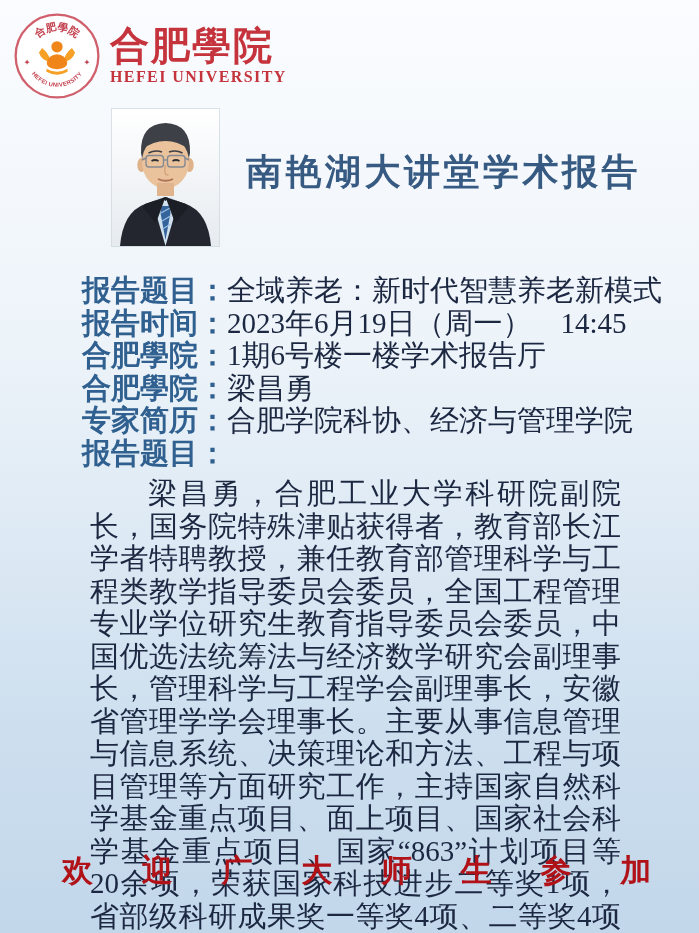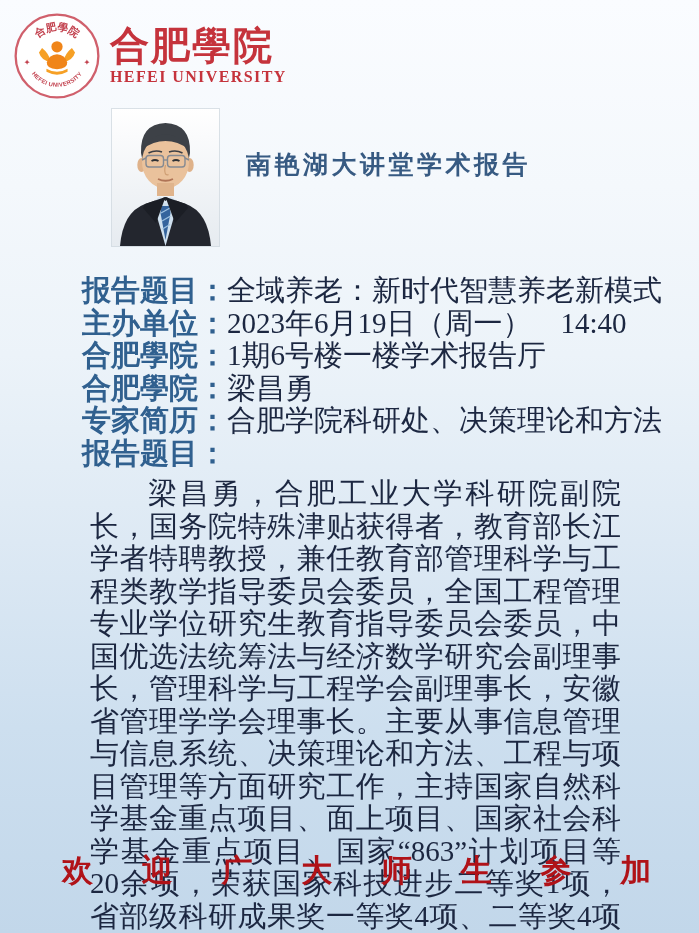--- a/index.html
+++ b/index.html
@@ -11,21 +11,21 @@
   
   .logo-row{position:absolute;left:13px;top:12px;display:flex;align-items:center;gap:9px;}
   .seal{width:88px;height:88px;display:block;}
   .logo-text{display:flex;flex-direction:column;}
   .logo-cn{font-size:39px;line-height:1.05;font-weight:bold;color:#c5333c;letter-spacing:2px;}
   .logo-en{font-size:16px;font-weight:bold;color:#c5333c;letter-spacing:1.4px;margin-top:2px;}
   
   .photo{position:absolute;left:112px;top:109px;width:107px;height:137px;box-shadow:0 0 0 1px rgba(90,110,130,.18);}
   .photo svg{display:block;width:100%;height:100%;}
   
-  .title{position:absolute;left:246px;top:148px;margin:0;font-size:25px;font-weight:bold;
+  .title{position:absolute;left:246px;top:148px;margin:0;font-size:36px;font-weight:bold;
          color:#375a82;letter-spacing:3.5px;white-space:nowrap;}
   
   .content{position:absolute;left:82px;top:274px;width:547px;font-size:29px;line-height:32.5px;color:#1c2741;}
   .info-row{white-space:nowrap;}
   .lbl{color:#30608f;font-weight:bold;}
   .val{color:#1c2741;}
   .bio{margin:8px;text-indent:2em;text-align:justify;color:#1c2741;}
   
   .welcome{position:absolute;left:16px;right:0;top:850px;margin:0;text-align:center;
            font-size:31px;font-weight:bold;color:#b01218;word-spacing:37px;letter-spacing:2px;}
@@ -104,30 +104,30 @@
     </svg>
   </figure>
 
   <h1 class="title">南艳湖大讲堂学术报告</h1>
 
   <section class="content">
     <div class="info-row">
       <span class="lbl">报告题目：</span><span class="val">全域养老：新时代智慧养老新模式</span>
     </div>
     <div class="info-row">
-      <span class="lbl">主办单位：</span><span class="val">2023年6月19日（周一）　14:40</span>
+      <span class="lbl">报告时间：</span><span class="val">2023年6月19日（周一）　14:45</span>
     </div>
     <div class="info-row">
       <span class="lbl">合肥學院：</span><span class="val">1期6号楼一楼学术报告厅</span>
     </div>
     <div class="info-row">
       <span class="lbl">合肥學院：</span><span class="val">梁昌勇</span>
     </div>
     <div class="info-row">
-      <span class="lbl">专家简历：</span><span class="val">合肥学院科研处、决策理论和方法</span>
+      <span class="lbl">专家简历：</span><span class="val">合肥学院科协、经济与管理学院</span>
     </div>
     <div class="info-row">
       <span class="lbl">报告题目：</span><span class="val"></span>
     </div>
     <p class="bio">梁昌勇，合肥工业大学科研院副院长，国务院特殊津贴获得者，教育部长江学者特聘教授，兼任教育部管理科学与工程类教学指导委员会委员，全国工程管理专业学位研究生教育指导委员会委员，中国优选法统筹法与经济数学研究会副理事长，管理科学与工程学会副理事长，安徽省管理学学会理事长。主要从事信息管理与信息系统、决策理论和方法、工程与项目管理等方面研究工作，主持国家自然科学基金重点项目、面上项目、国家社会科学基金重点项目、国家“863”计划项目等20余项，荣获国家科技进步二等奖1项，省部级科研成果奖一等奖4项、二等奖4项等。</p>
   </section>
 
   <p class="welcome">欢 迎 广 大 师 生 参 加</p>
 
 </div>

